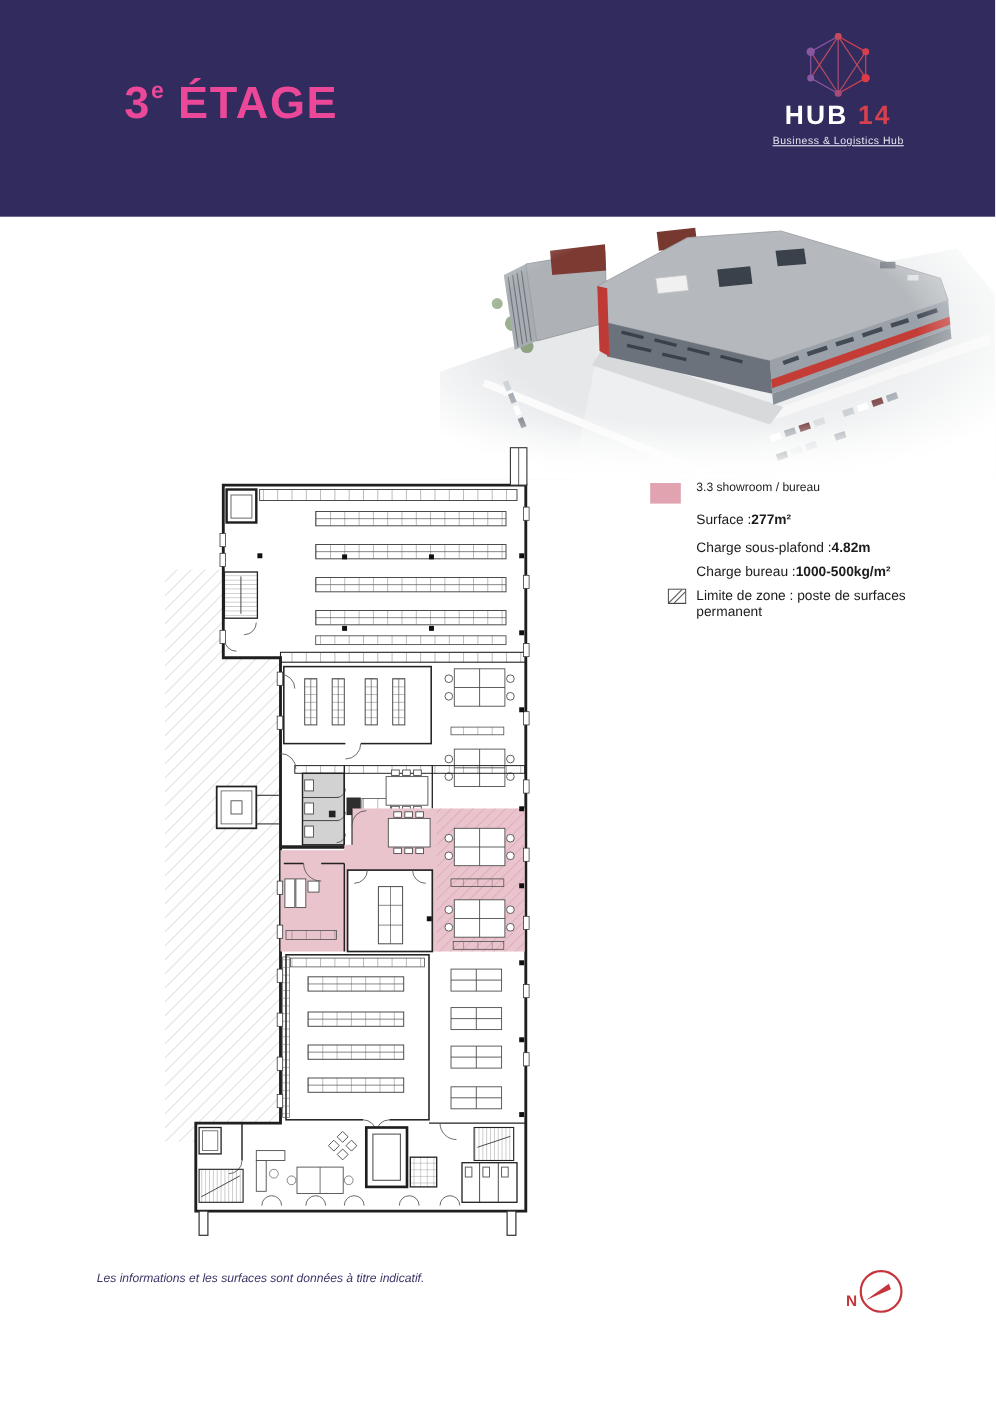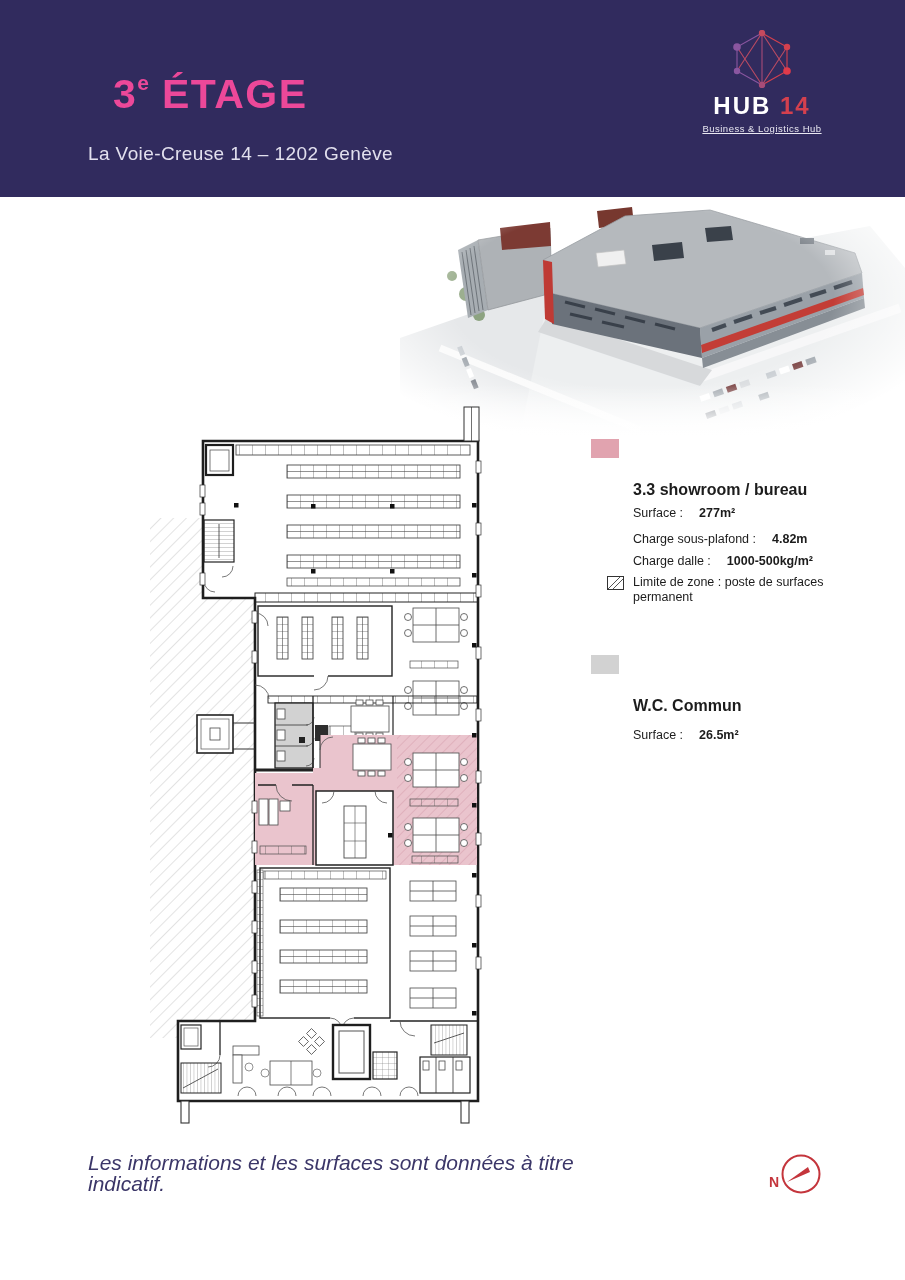--- a/index.html
+++ b/index.html
@@ -23,50 +23,49 @@
   .photo{position:absolute;left:400px;top:198px;width:505px;height:238px;}
 
   
   .plan{position:absolute;left:148px;top:403px;width:340px;height:724px;}
 
   
   .legend{position:absolute;left:591px;top:437px;width:312px;color:#1c1c1c;}
   .lg-block{position:relative;}
   .lg-head{display:flex;align-items:flex-start;}
   .lg-swatch{flex:0 0 28px;margin-top:2px;}
-  .lg-title{margin-left:14px;font-size:16px;font-weight:bold;margin-top:44px;}
+  .lg-title{margin-left:14px;font-size:11px;font-weight:normal;}
   .lg-body{margin-left:42px;font-size:12.5px;line-height:16px;}
   .lg-row{margin-top:6px;}
-  .lg-row .v{font-weight:bold;margin-left:16px;}
+  .lg-row .v{font-weight:bold;margin-left:0;}
   .lg-hatchrow{display:flex;margin-top:6px;margin-left:16px;}
   .lg-hatch{flex:0 0 17px;margin-top:1px;}
   .lg-hatchtext{margin-left:9px;font-size:12.5px;line-height:15px;width:200px;}
   .lg-gap{height:48px;}
 
   
   .footnote{position:absolute;left:88px;top:1152px;width:520px;font-style:italic;
-            font-size:21px;line-height:21px;color:#3b3668;}
+            font-size:11px;line-height:21px;color:#3b3668;}
 
   
   .compass{position:absolute;left:758px;top:1138px;width:78px;height:66px;}
 
   
   .plan .furn{stroke:#4a4a4a;stroke-width:.8;fill:#fff;}
   .plan .thin{stroke:#4a4a4a;stroke-width:.6;fill:none;}
   .plan .wall{stroke:#1e1e1e;fill:none;}
   .plan .arc{stroke:#555;stroke-width:.8;fill:none;}
 </style>
 </head>
 <body>
 
 <div class="page">
 
   <div class="header">
     <div class="title"><span>3</span><sup>e</sup><span> ÉTAGE</span></div>
-    <div class="address">La Voie-Creuse 14 – 1202 Genève</div>
 
     <div class="logo">
       <svg class="logo-icon" width="62" height="58" viewBox="0 0 62 58">
         <g fill="none" stroke-width="1.1">
           <path d="M31,3 L6,17 L6,41 L31,55" stroke="#8a56a0"></path>
           <path d="M31,3 L56,17 L56,41 L31,55" stroke="#d4404e"></path>
           <path d="M31,3 L31,55" stroke="#a74c78"></path>
           <path d="M6,17 L31,55 L56,17" stroke="#b84a62"></path>
           <path d="M6,41 L31,3 L56,41" stroke="#b84a62"></path>
           <path d="M6,17 L56,41 M56,17 L6,41" stroke-opacity="0" stroke="#fff"></path>
@@ -454,45 +453,34 @@
     <div class="lg-block">
       <div class="lg-head">
         <svg class="lg-swatch" width="28" height="19">
           <rect width="28" height="19" fill="#e1a3af"></rect>
         </svg>
         <div class="lg-title">3.3 showroom / bureau</div>
       </div>
       <div class="lg-body">
         <div class="lg-row"><span>Surface :</span><span class="v">277m²</span></div>
         <div class="lg-row" style="margin-top:10px;"><span>Charge sous-plafond :</span><span class="v">4.82m</span></div>
-        <div class="lg-row"><span>Charge dalle :</span><span class="v">1000-500kg/m²</span></div>
+        <div class="lg-row"><span>Charge bureau :</span><span class="v">1000-500kg/m²</span></div>
       </div>
       <div class="lg-hatchrow">
         <svg class="lg-hatch" width="17" height="14">
           <rect x="0.5" y="0.5" width="16" height="13" fill="#fff" stroke="#333"></rect>
           <line x1="1" y1="13" x2="13" y2="1" stroke="#555" stroke-width="1"></line>
           <line x1="6" y1="13" x2="16" y2="3" stroke="#555" stroke-width="1"></line>
         </svg>
         <div class="lg-hatchtext">Limite de zone : poste de surfaces permanent</div>
       </div>
     </div>
 
     <div class="lg-gap"></div>
 
-    <div class="lg-block">
-      <div class="lg-head">
-        <svg class="lg-swatch" width="28" height="19">
-          <rect width="28" height="19" fill="#d2d2d2"></rect>
-        </svg>
-        <div class="lg-title">W.C. Commun</div>
-      </div>
-      <div class="lg-body">
-        <div class="lg-row" style="margin-top:12px;"><span>Surface :</span><span class="v">26.5m²</span></div>
-      </div>
-    </div>
   </div>
 
   <div class="footnote">
     <div>Les informations et les surfaces sont données à titre indicatif.</div>
   </div>
 
   <svg class="compass" viewBox="0 0 78 66">
     <circle cx="43" cy="36" r="18.5" fill="none" stroke="#c4353c" stroke-width="2"></circle>
     <polygon points="50,29 52,34 29,44" fill="#c4353c"></polygon>
     <text x="11" y="49" font-size="14" font-weight="bold" fill="#c4353c" font-family="Liberation Sans, sans-serif">N</text>

